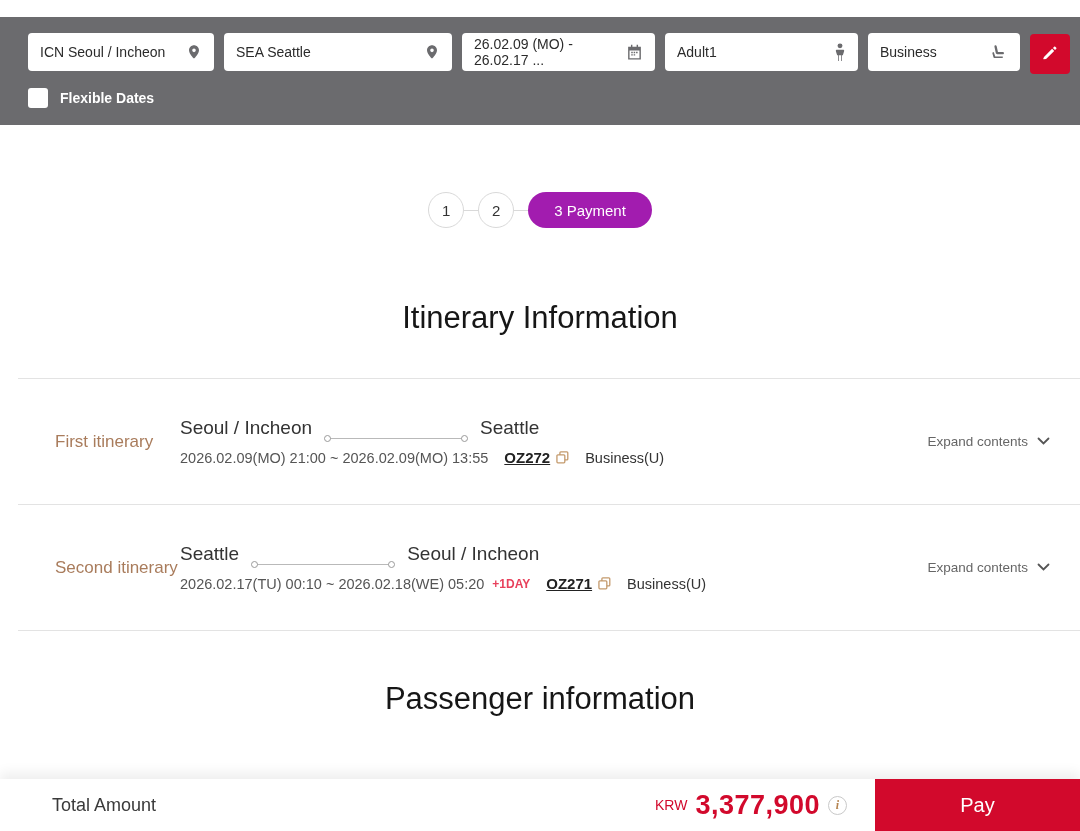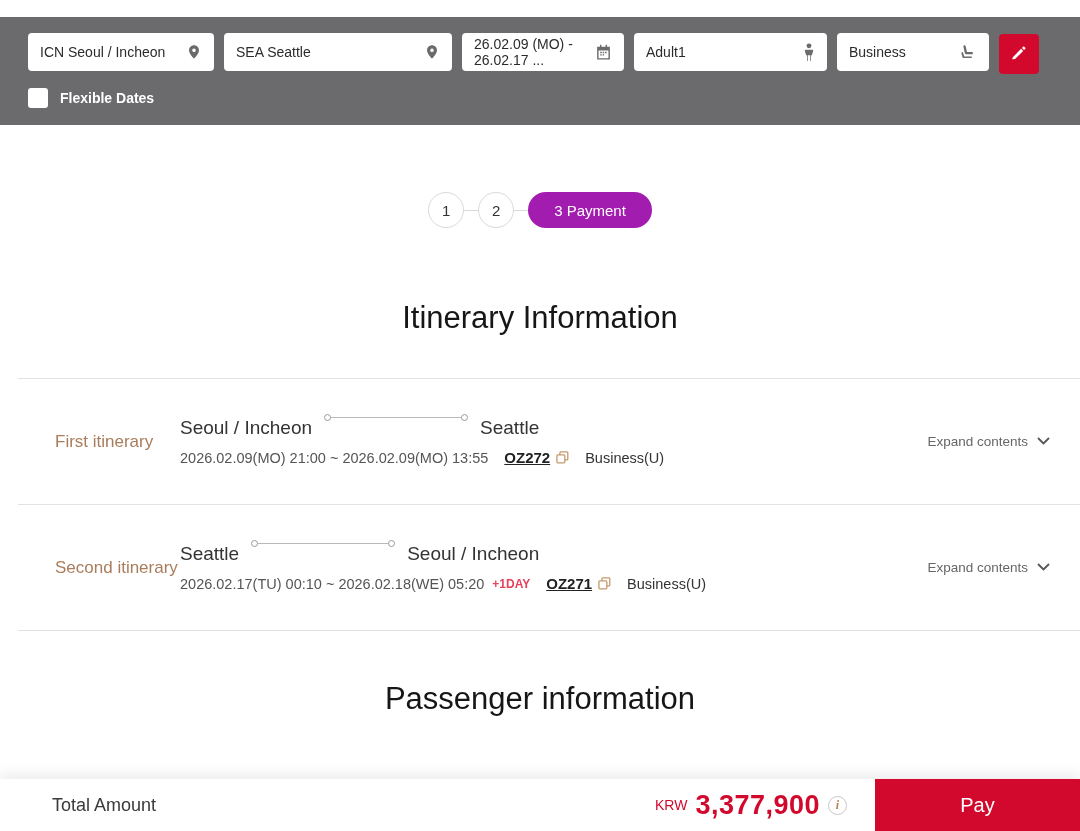--- a/index.html
+++ b/index.html
@@ -4,21 +4,21 @@
 <style>
   * { margin:0; padding:0; box-sizing:border-box; }
   html,body { width:1080px; height:831px; background:#fff; overflow:hidden;
     font-family:"Liberation Sans","DejaVu Sans",sans-serif; }
 
   
   .topbar { margin-top:17px; height:108px; background:#6b6b6e; padding:16px 5px 0 28px; }
   .fields { display:flex; align-items:flex-start; gap:10px; }
   .field { height:38px; background:#fff; border-radius:4px; display:flex; align-items:center;
     justify-content:space-between; padding:0 12px; font-size:14px; color:#2b2b2b; cursor:pointer; }
-  .f-origin { width:186px; } .f-dest { width:228px; } .f-dates { width:162px; }
+  .f-origin { width:186px; } .f-dest { width:228px; } .f-dates { width:193px; }
   .f-pax { width:193px; } .f-cabin { width:152px; }
   .field .ficon { display:flex; align-items:center; color:#6b6b6e; }
   .edit-btn { width:40px; height:40px; margin-top:1px; background:#d2092c; border:none; border-radius:4px;
     display:flex; align-items:center; justify-content:center; cursor:pointer; flex:0 0 auto; }
   .flex-row { margin-top:14px; display:flex; align-items:center; gap:12px; }
   .checkbox { width:20px; height:20px; background:#fff; border-radius:3px; cursor:pointer; }
   .flex-label { color:#fff; font-size:14px; font-weight:bold; }
 
   
   .stepper { margin-top:67px; display:flex; align-items:center; justify-content:center; }
@@ -30,21 +30,21 @@
 
   
   .sec-title { margin-top:70px; text-align:center; font-size:31px; font-weight:400; color:#161616; line-height:40px; }
   .sec-title2 { margin-top:48px; }
 
   
   .itin-wrap { margin-top:40px; margin-left:18px; border-top:1px solid #e3e3e3; }
   .itin-row { display:flex; align-items:center; border-bottom:1px solid #e3e3e3; padding:38px 30px 38px 37px; }
   .itin-label { width:125px; flex:0 0 auto; color:#a97c5c; font-size:17px; line-height:26px; }
   .itin-main { flex:1 1 auto; }
-  .route-line1 { display:flex; align-items:flex-start; gap:14px; font-size:19px; color:#333; }
+  .route-line1 { display:flex; align-items:flex-end; gap:14px; font-size:19px; color:#333; }
   .route-track { position:relative; width:132px; height:1px; background:#b9b9b9; margin:0 4px; }
   .route-track::before, .route-track::after { content:""; position:absolute; top:-3px; width:5px; height:5px;
     border:1px solid #9a9a9a; border-radius:50%; background:#fff; }
   .route-track::before { left:-6px; } .route-track::after { right:-6px; }
   .route-line2 { margin-top:10px; display:flex; align-items:center; font-size:14.5px; color:#555; }
   .plus-day { color:#e8415c; font-size:12px; font-weight:bold; margin-left:8px; }
   .flight-link { margin-left:16px; font-weight:bold; color:#222; text-decoration:underline; cursor:pointer; font-size:15px; }
   .copy-icon { margin-left:6px; display:flex; align-items:center; cursor:pointer; }
   .cabin-txt { margin-left:16px; color:#333; }
   .expand { flex:0 0 auto; display:flex; align-items:center; gap:9px; color:#666; font-size:13.5px; cursor:pointer; }

